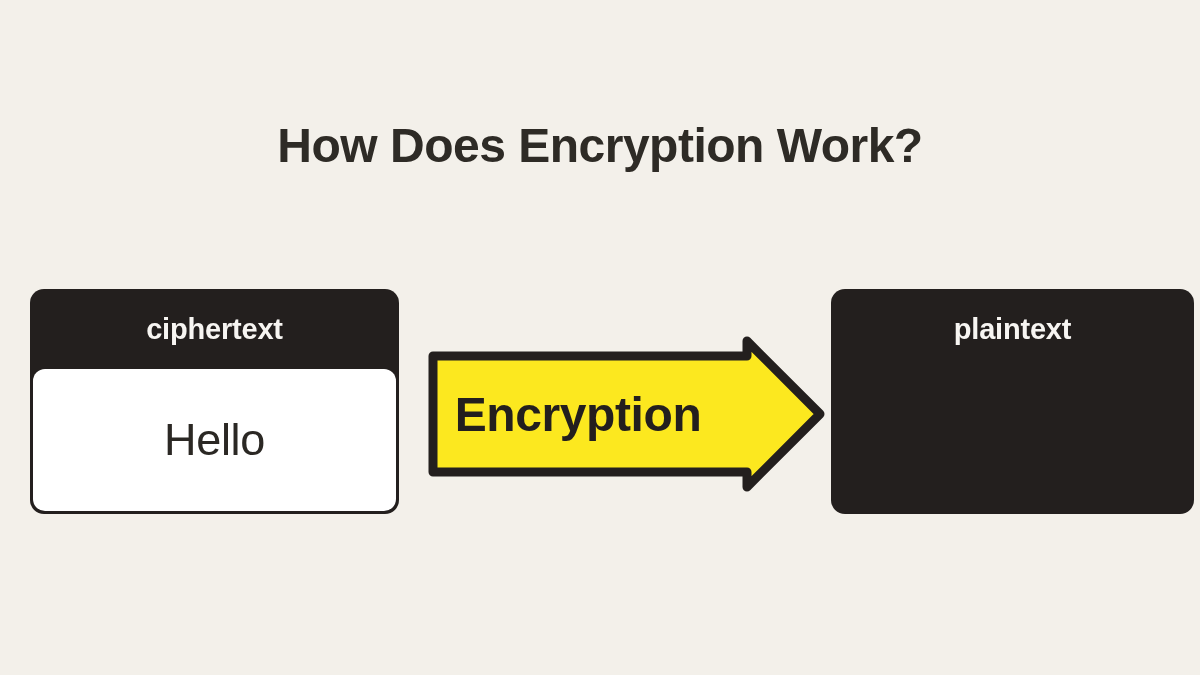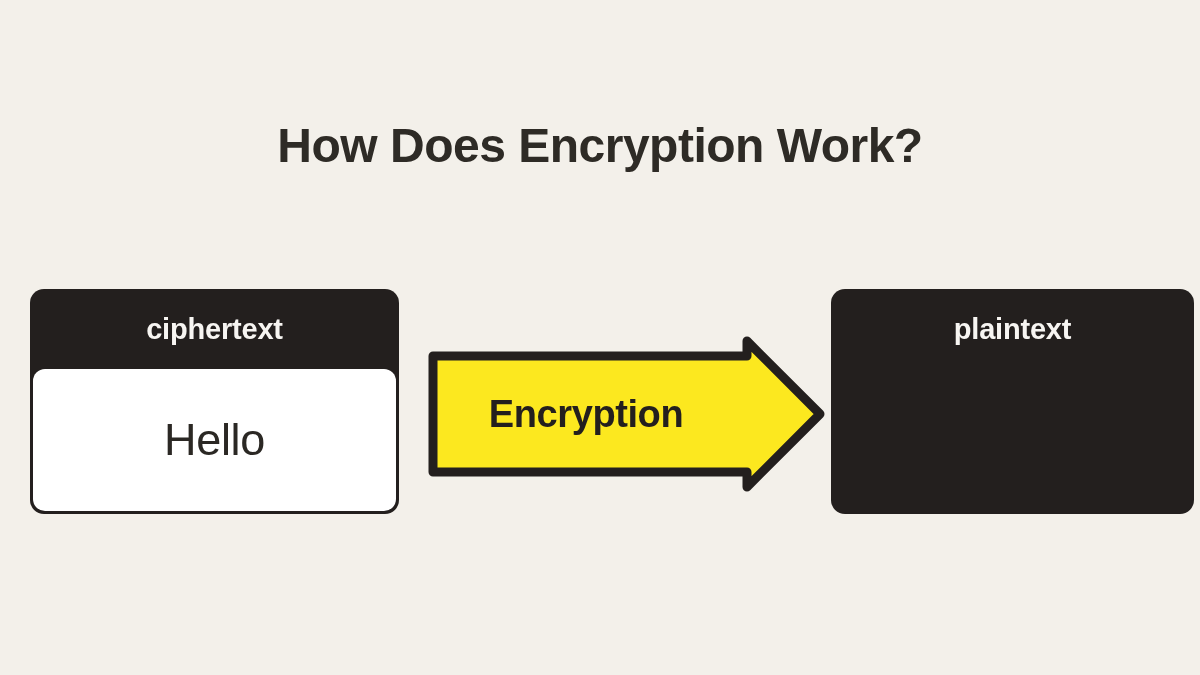--- a/index.html
+++ b/index.html
@@ -87,28 +87,28 @@
     width: 408px;
     height: 156px;
   }
   .arrow svg {
     display: block;
     width: 408px;
     height: 156px;
   }
   .arrow-label {
     position: absolute;
-    left: 8px;
+    left: 0;
     top: 0;
     width: 316px;
     height: 156px;
     display: flex;
     align-items: center;
     justify-content: center;
-    font-size: 38px;
+    font-size: 48px;
     font-weight: 700;
     color: #231f1e;
     letter-spacing: -0.4px;
     pointer-events: none;
   }
 </style>
 </head>
 <body>
 
 <div class="slide">

